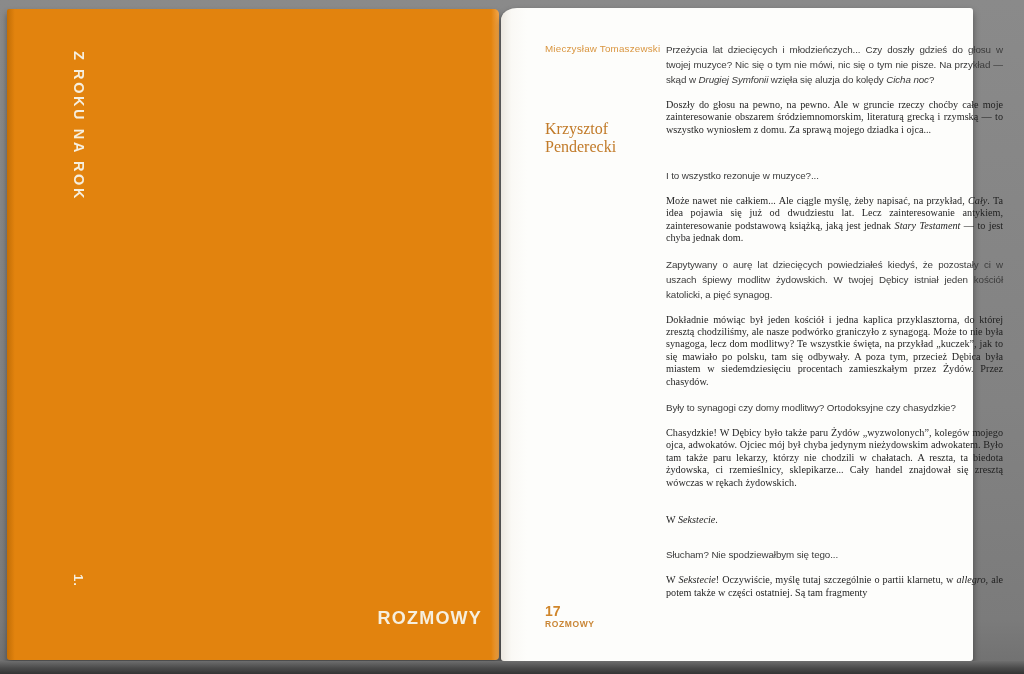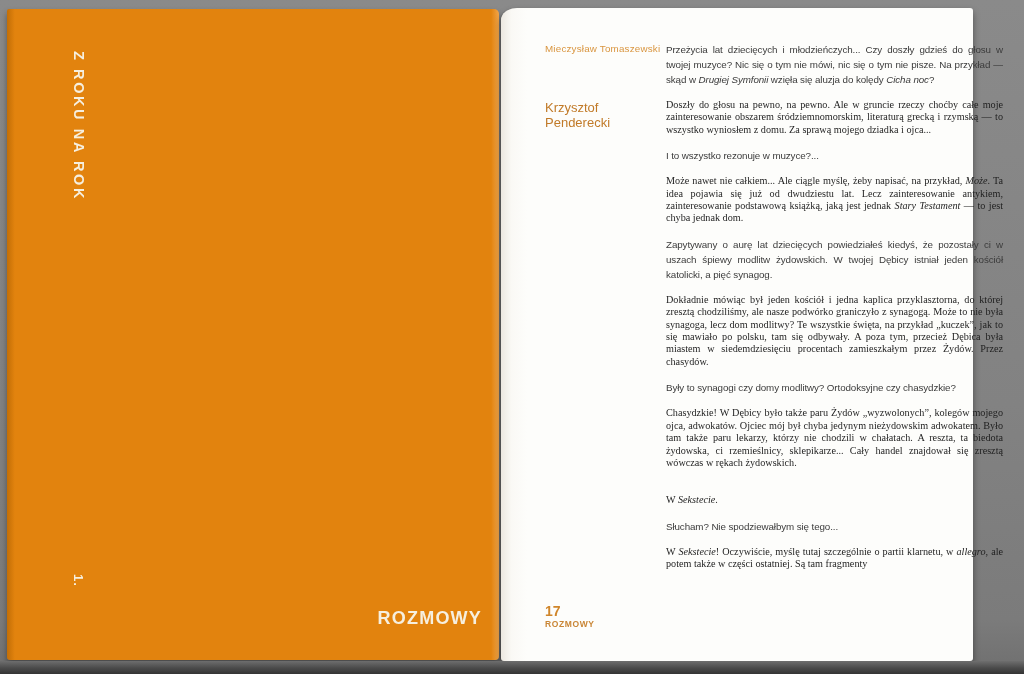--- a/index.html
+++ b/index.html
@@ -41,21 +41,21 @@
   .page-right{
     position:absolute;left:501px;top:8px;width:472px;height:653px;
     background:linear-gradient(90deg,#ece8e0 0%,#faf9f5 2.2%,#fdfdfb 5.5%,#fdfdfb 100%);
     border-radius:16px 3px 3px 3px / 12px 3px 3px 3px;
     box-shadow:0 4px 7px rgba(0,0,0,.42), -1px 0 1px rgba(0,0,0,.12);
   }
   .dialogue{position:absolute;left:0;top:34px;width:100%;}
   .turn{display:flex;margin-bottom:12px;padding-left:44px;}
   .speaker{flex:none;width:121px;padding-top:1px;}
   .sans-name{font-family:"Liberation Sans",sans-serif;font-size:9.8px;color:#d9953f;letter-spacing:.2px;}
-  .serif-name{font-family:Liberation Sans, sans-serif;font-size:13px;color:#c17a28;}
+  .serif-name{font-family:Liberation Serif, serif;font-size:16px;color:#c17a28;margin-top:20px;}
   .turn-text{flex:none;width:337px;text-align:justify;}
   .question{
     font-family:"Liberation Sans",sans-serif;
     font-size:9.8px;line-height:15px;color:#3b3b3b;letter-spacing:-.1px;
   }
   .answer{
     font-family:Liberation Serif, serif;
     font-size:10.2px;line-height:12.4px;color:#1e1e1e;
   }
   .page-footer{
@@ -88,21 +88,21 @@
     <div class="turn-text answer"><span>Doszły do głosu na pewno, na pewno. Ale w gruncie rzeczy choćby całe moje zainteresowanie obszarem śródziemnomorskim, literaturą grecką i rzymską — to wszystko wyniosłem z domu. Za sprawą mojego dziadka i ojca...</span></div>
   </div>
 
   <div class="turn">
     <div class="speaker sans-name"></div>
     <div class="turn-text question"><span>I to wszystko rezonuje w muzyce?...</span></div>
   </div>
 
   <div class="turn">
     <div class="speaker serif-name"></div>
-    <div class="turn-text answer"><span>Może nawet nie całkiem... Ale ciągle myślę, żeby napisać, na przykład, </span><i>Może</i><span>. Ta idea pojawia się już od dwudziestu lat. Lecz zainteresowanie antykiem, zainteresowanie podstawową książką, jaką jest jednak </span><i>Stary Testament</i><span> — to jest chyba jednak dom.</span></div>
+    <div class="turn-text answer"><span>Może nawet nie całkiem... Ale ciągle myślę, żeby napisać, na przykład, </span><i>Cały</i><span>. Ta idea pojawia się już od dwudziestu lat. Lecz zainteresowanie antykiem, zainteresowanie podstawową książką, jaką jest jednak </span><i>Stary Testament</i><span> — to jest chyba jednak dom.</span></div>
   </div>
 
   <div class="turn">
     <div class="speaker sans-name"></div>
     <div class="turn-text question"><span>Zapytywany o aurę lat dziecięcych powiedziałeś kiedyś, że pozostały ci w uszach śpiewy modlitw żydowskich. W twojej Dębicy istniał jeden kościół katolicki, a pięć synagog.</span></div>
   </div>
 
   <div class="turn">
     <div class="speaker serif-name"></div>
     <div class="turn-text answer"><span>Dokładnie mówiąc był jeden kościół i jedna kaplica przyklasztorna, do której zresztą chodziliśmy, ale nasze podwórko graniczyło z synagogą. Może to nie była synagoga, lecz dom modlitwy? Te wszystkie święta, na przykład „kuczek”, jak to się mawiało po polsku, tam się odbywały. A poza tym, przecież Dębica była miastem w siedemdziesięciu procentach zamieszkałym przez Żydów. Przez chasydów.</span></div>

